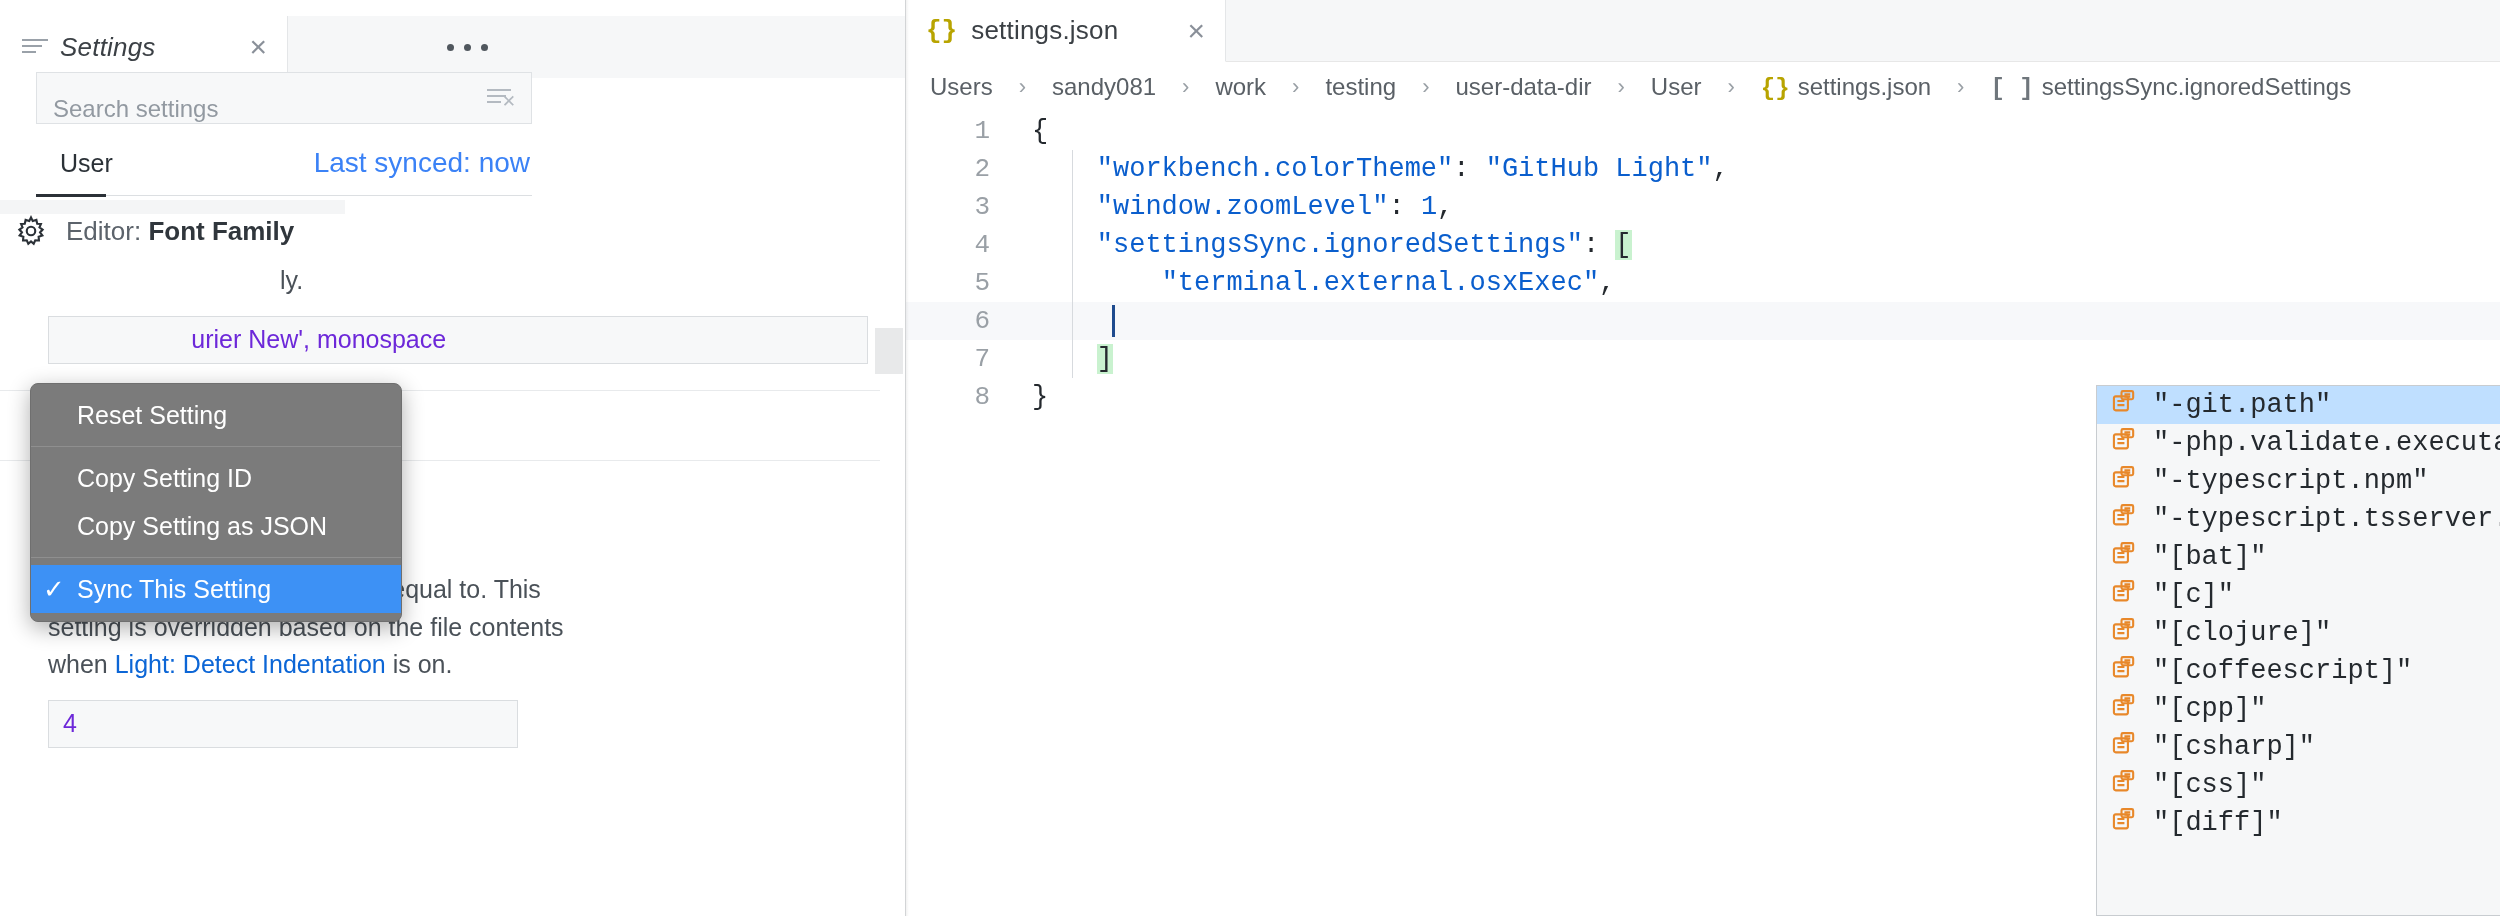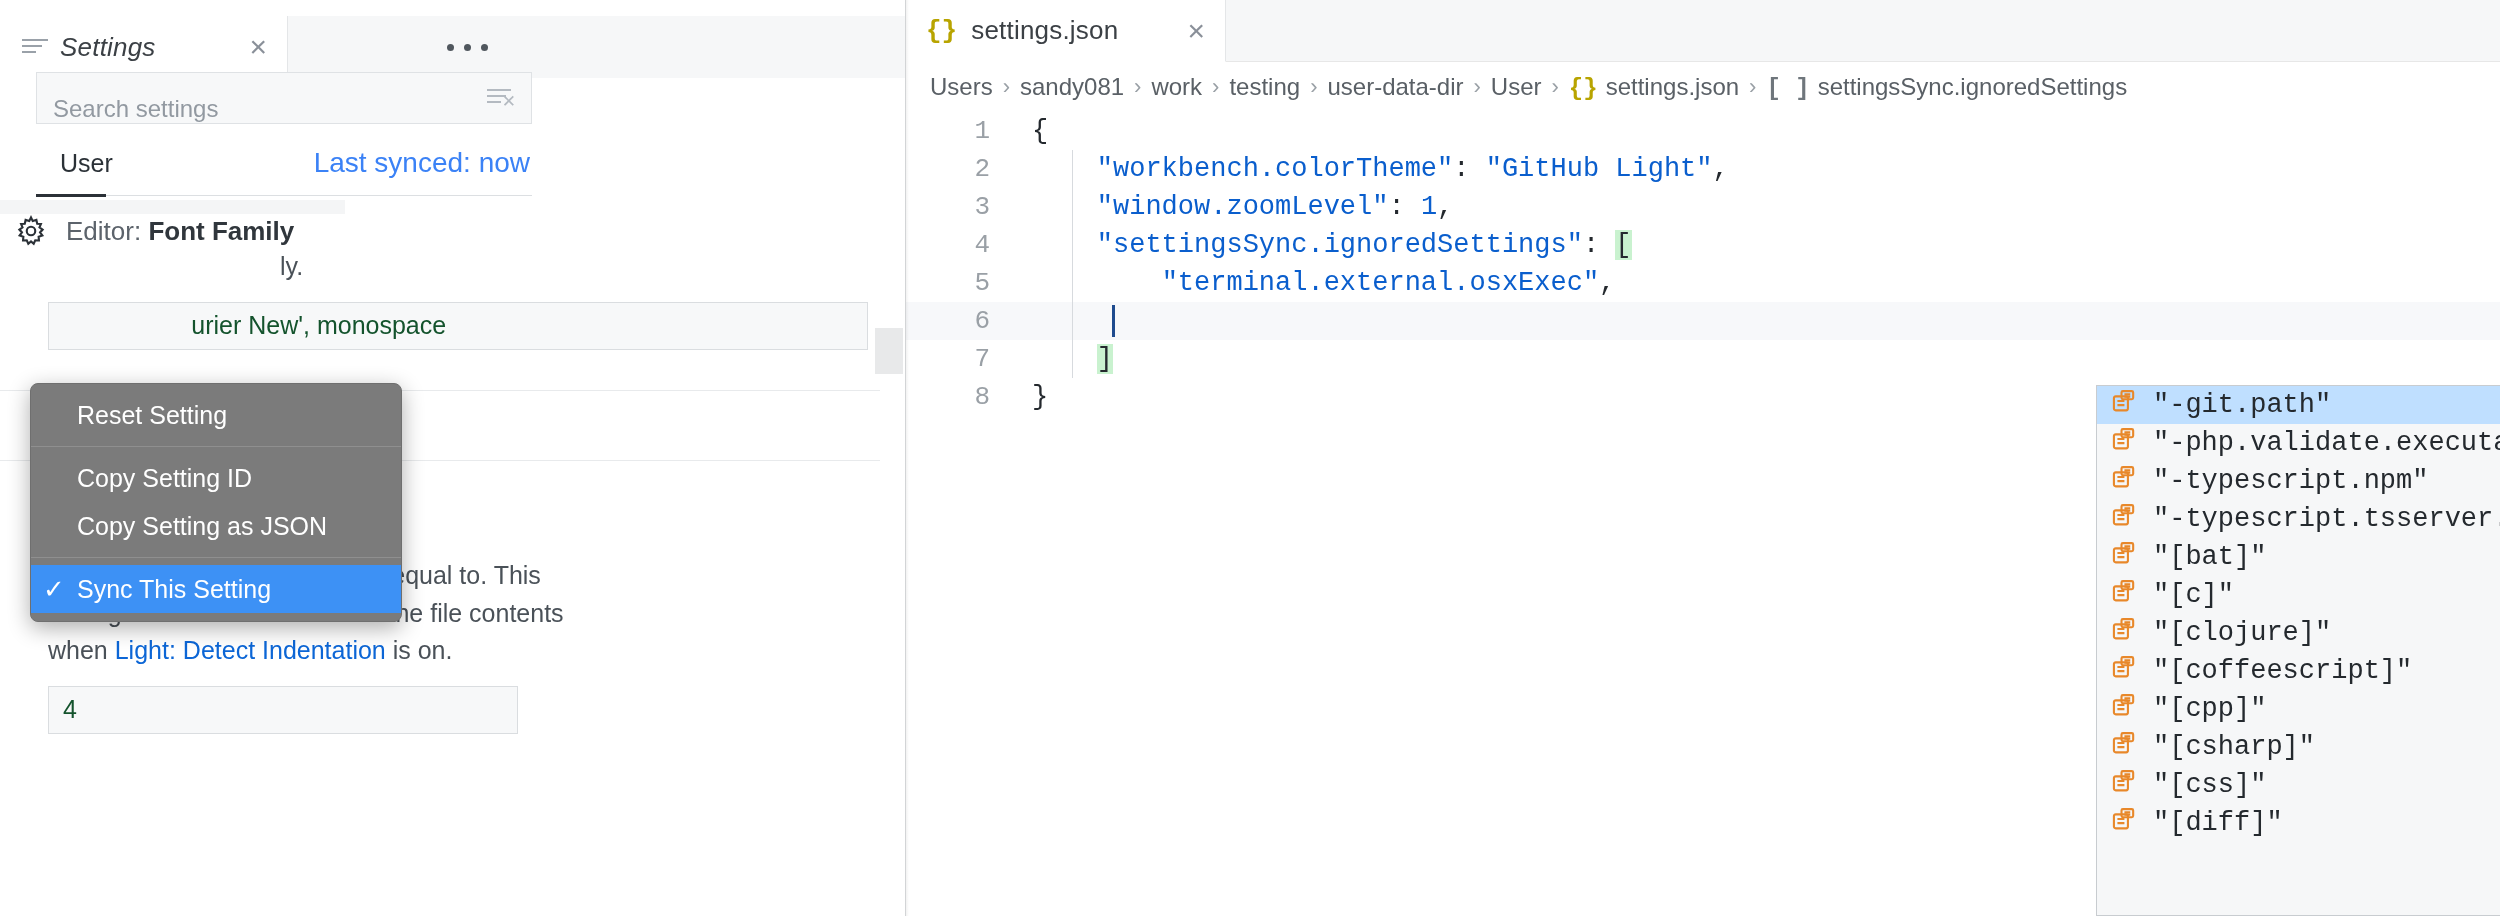--- a/index.html
+++ b/index.html
@@ -85,29 +85,29 @@
     position: absolute; left: 0; top: 0; width: 345px; height: 14px; background: #f4f5f6;
   }
   .setting-row { position: absolute; left: 0; width: 880px; }
 
   #row-font-family { top: 14px; }
   .setting-title-line { display: flex; align-items: center; gap: 18px; padding-left: 14px; }
   .gear-icon { width: 34px; height: 34px; flex: none; }
   .setting-title { font-size: 26px; color: #30363c; font-weight: 700; }
   .setting-title .prefix { color: #5c636b; font-weight: 400; }
   .setting-desc {
-    padding-left: 48px; font-size: 25px; line-height: 1.5;
+    margin-top: 14px; padding-left: 48px; font-size: 25px; line-height: 1.5;
     color: #4a5158; width: 620px;
   }
   .setting-desc .lnk { color: #0c66d6; }
   .value-input {
     margin-top: 16px; margin-left: 48px; width: 470px; height: 48px;
     background: #f7f8f9; border: 1px solid #dadde0;
     display: flex; align-items: center; padding: 0 14px;
-    font-size: 25px; color: #14532d;
+    font-size: 25px; color: #6d28d9;
   }
   .row-sep { position: absolute; left: 0; width: 880px; height: 1px; background: #e8eaec; }
 
   #row-tab-size { top: 326px; }
 
   
   #settings-scroll-track {
     position: absolute; left: 875px; top: 200px; width: 30px; height: 716px; background: transparent;
   }
   #settings-scroll-thumb {
@@ -142,21 +142,21 @@
     border-bottom: 1px solid #e7e7e7;
   }
   #tab-json {
     position: absolute; left: 0; top: 0; height: 62px; width: 320px;
     display: flex; align-items: center; gap: 14px; padding: 0 20px;
     background: #ffffff; border-right: 1px solid #e4e6e8; border-bottom: 1px solid #ffffff;
   }
   .json-brace { color: #b8a400; font-size: 26px; font-family: "Liberation Mono", monospace; font-weight: 700; }
   #breadcrumb {
     position: absolute; left: 0; top: 62px; width: 1594px; height: 50px;
-    display: flex; align-items: center; gap: 0px; padding-left: 24px;
+    display: flex; align-items: center; gap: 16px; padding-left: 24px;
     font-size: 24px; color: #5a6066; white-space: nowrap;
   }
   .bc-item { color: #5a6066; }
   .bc-sep { color: #9aa0a6; margin: 0 10px; font-size: 22px; }
   .bc-icon { color: #b8a400; font-family: "Liberation Mono", monospace; font-weight: 700; margin-right: 8px; }
   .bc-icon.arr { color: #6f767c; }
 
   #code-area {
     position: absolute; left: 0; top: 112px; width: 1594px; height: 804px;
     font-family: "Liberation Mono", monospace; font-size: 27px; line-height: 38px;

